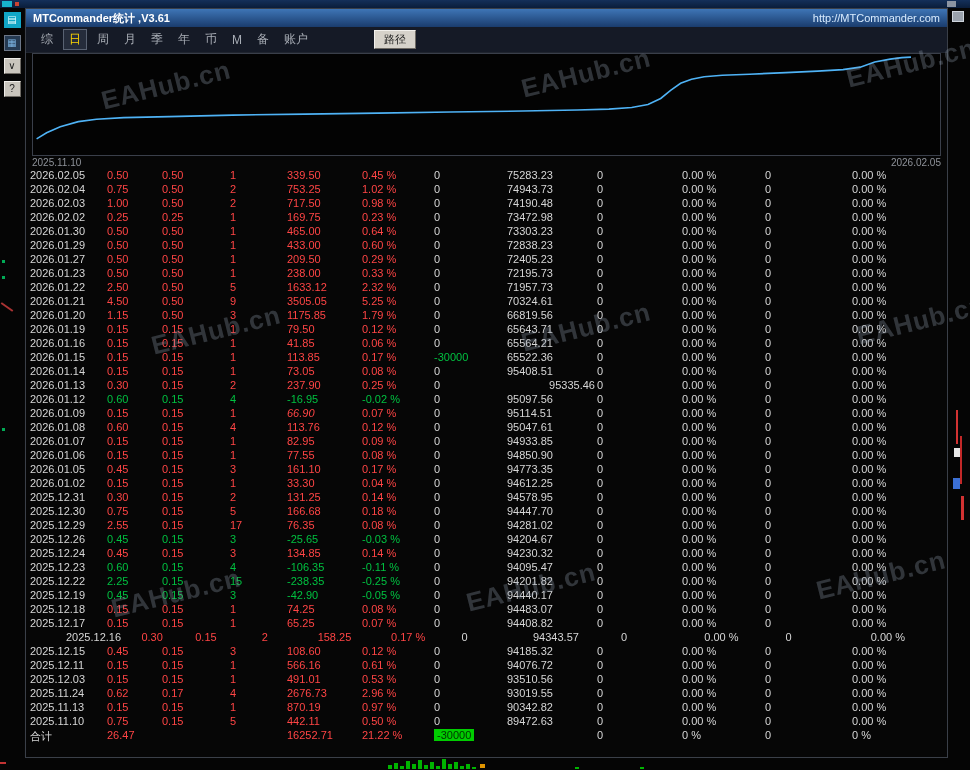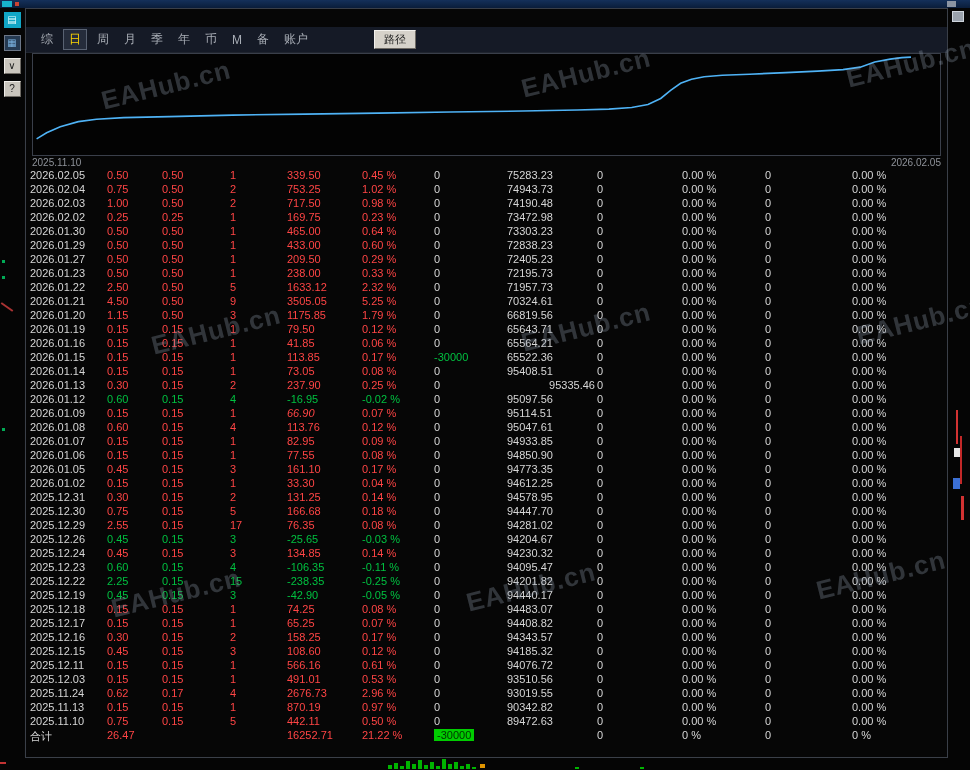--- a/index.html
+++ b/index.html
@@ -111,20 +111,24 @@
       <div class="vb" style="left: 454px; height: 7px;"></div>
       <div class="vb" style="left: 460px; height: 3px;"></div>
       <div class="vb" style="left: 466px; height: 5px;"></div>
       <div class="vb" style="left: 472px; height: 2px;"></div>
       <div class="vb" style="left: 575px; height: 2px;"></div>
       <div class="vb" style="left: 640px; height: 2px;"></div>
     </div>
 
   <div class="panel">
 
+    <div class="titlebar">
+      <span class="ttl">MTCommander统计 ,V3.61</span>
+      <span class="url">http://MTCommander.com</span>
+    </div>
 
     <div class="tabbar" id="tabbar">
         <span class="tab">综</span>
         <span class="tab sel">日</span>
         <span class="tab">周</span>
         <span class="tab">月</span>
         <span class="tab">季</span>
         <span class="tab">年</span>
         <span class="tab">币</span>
         <span class="tab">M</span>
@@ -602,21 +606,21 @@
             <span class="cell c-red" style="width: 75px;">65.25</span>
             <span class="cell c-red" style="width: 72px;">0.07 %</span>
             <span class="cell c-white" style="width: 73px;">0</span>
             <span class="cell c-white" style="width: 90px;">94408.82</span>
             <span class="cell c-white" style="width: 85px;">0</span>
             <span class="cell c-white" style="width: 83px;">0.00 %</span>
             <span class="cell c-white" style="width: 87px;">0</span>
             <span class="cell c-white" style="width: 80px;">0.00 %</span>
           </div>
           <div class="trow">
-            <span class="cell c-white" style="width: 77px;">2025.12.16</span>
+            <span class="cell c-white" style="width: 77px; margin-left: 36px;">2025.12.16</span>
             <span class="cell c-red" style="width: 55px;">0.30</span>
             <span class="cell c-red" style="width: 68px;">0.15</span>
             <span class="cell c-red" style="width: 57px;">2</span>
             <span class="cell c-red" style="width: 75px;">158.25</span>
             <span class="cell c-red" style="width: 72px;">0.17 %</span>
             <span class="cell c-white" style="width: 73px;">0</span>
             <span class="cell c-white" style="width: 90px;">94343.57</span>
             <span class="cell c-white" style="width: 85px;">0</span>
             <span class="cell c-white" style="width: 83px;">0.00 %</span>
             <span class="cell c-white" style="width: 87px;">0</span>

